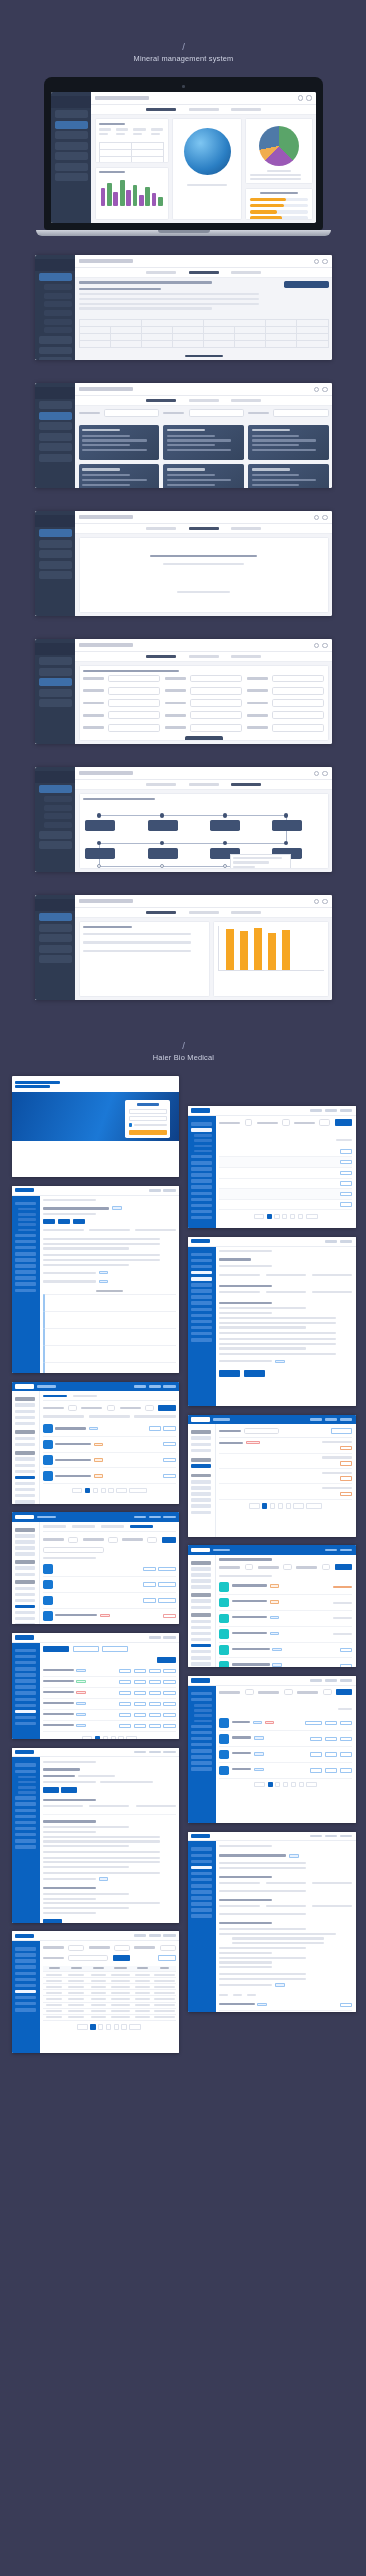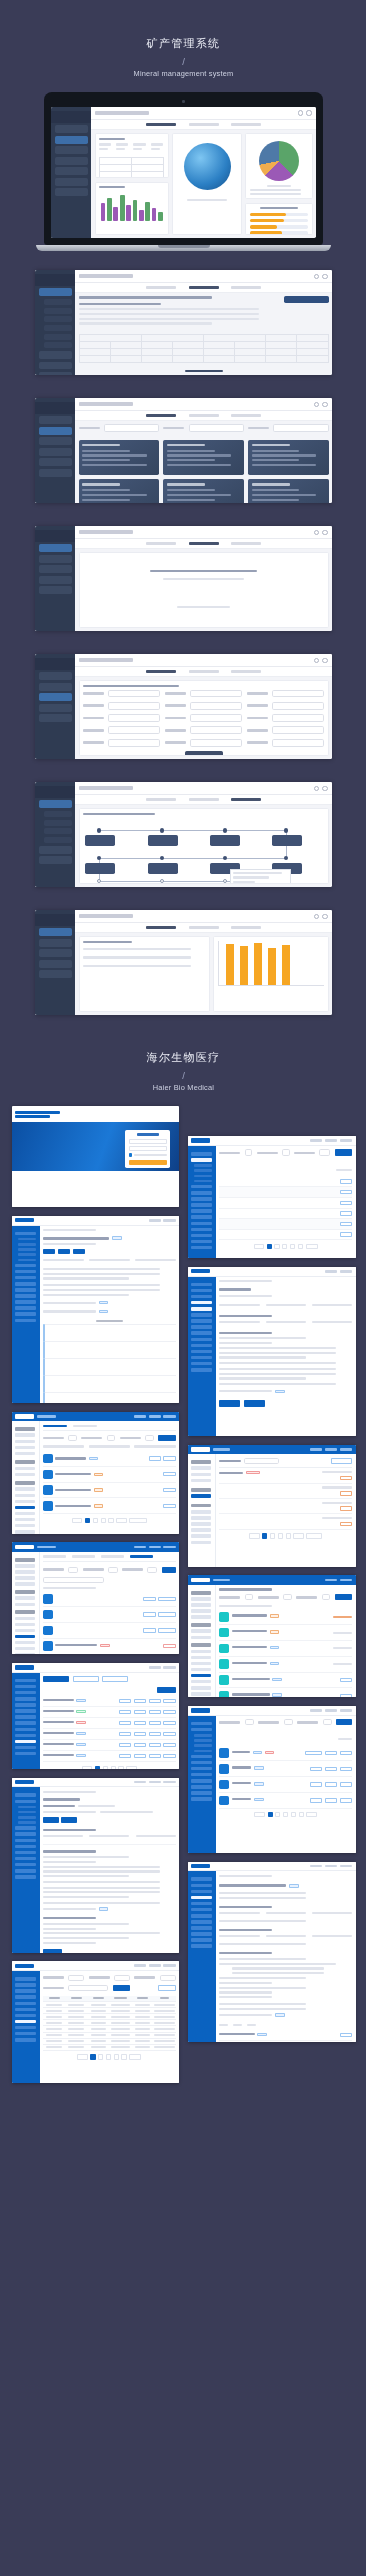--- a/index.html
+++ b/index.html
@@ -153,21 +153,20 @@
   .dtbl td{border-bottom:0.9px solid #eef0f5;height:6.1px;}
   .dtbl td .ln{margin:0 auto;width:70%;}
 </style>
 </head>
 <body>
 
 <div class="page">
 
 
   <div class="sec-title" style="margin-top:31px;">
-    <div class="cn">矿产管理系统</div>
     <div class="slash">/</div>
     <div class="en">Mineral management system</div>
   </div>
 
   <div class="laptop">
     <div class="lid">
       <div class="cam"></div>
       <div class="screen">
         <div class="mk">
           <div class="mk-side">
@@ -661,21 +660,20 @@
               </div>
             </div>
           </div>
         </div>
       </div>
     </div>
 
   </div>
 
   <div class="sec-title" style="margin-top:30px;">
-    <div class="cn">海尔生物医疗</div>
     <div class="slash">/</div>
     <div class="en">Haier Bio Medical</div>
   </div>
 
   <div class="hgrid">
 
     <div class="hcol">
 
       <div class="hshot" style="height:101px;">
         <div class="hhead" style="position:relative;height:15.7px;">

